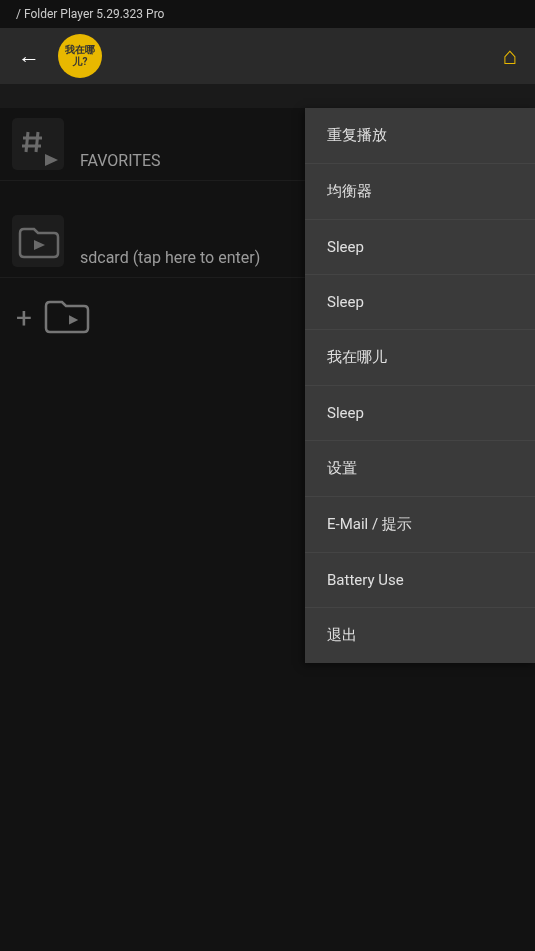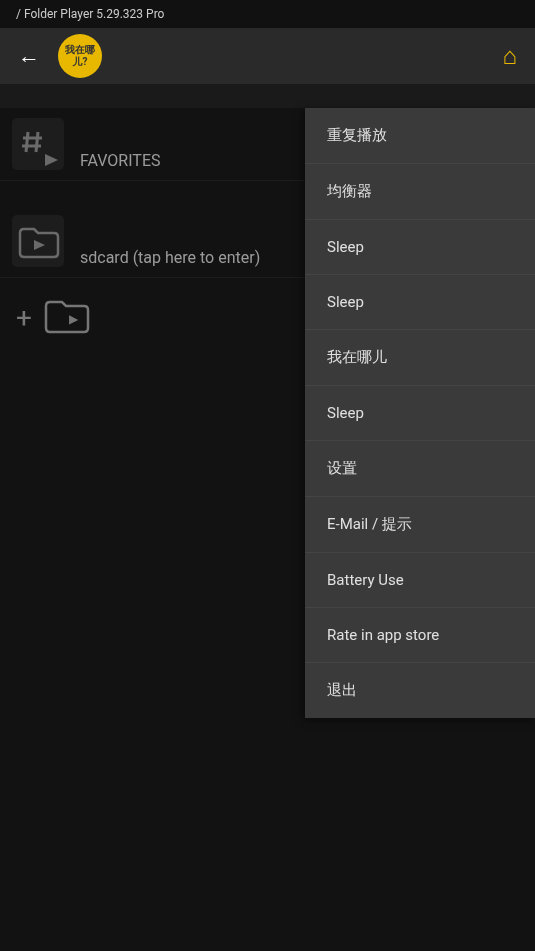--- a/index.html
+++ b/index.html
@@ -259,20 +259,17 @@
       <div class="dropdown-item">
         <span class="dropdown-item-text">设置</span>
       </div>
       <div class="dropdown-item">
         <span class="dropdown-item-text">E-Mail / 提示</span>
       </div>
       <div class="dropdown-item">
         <span class="dropdown-item-text">Battery Use</span>
       </div>
       <div class="dropdown-item">
-        <span class="dropdown-item-text">Rate in app store</span>
-      </div>
-      <div class="dropdown-item">
         <span class="dropdown-item-text">退出</span>
       </div>
     </div>
 
 </div>
 
 </body></html>

